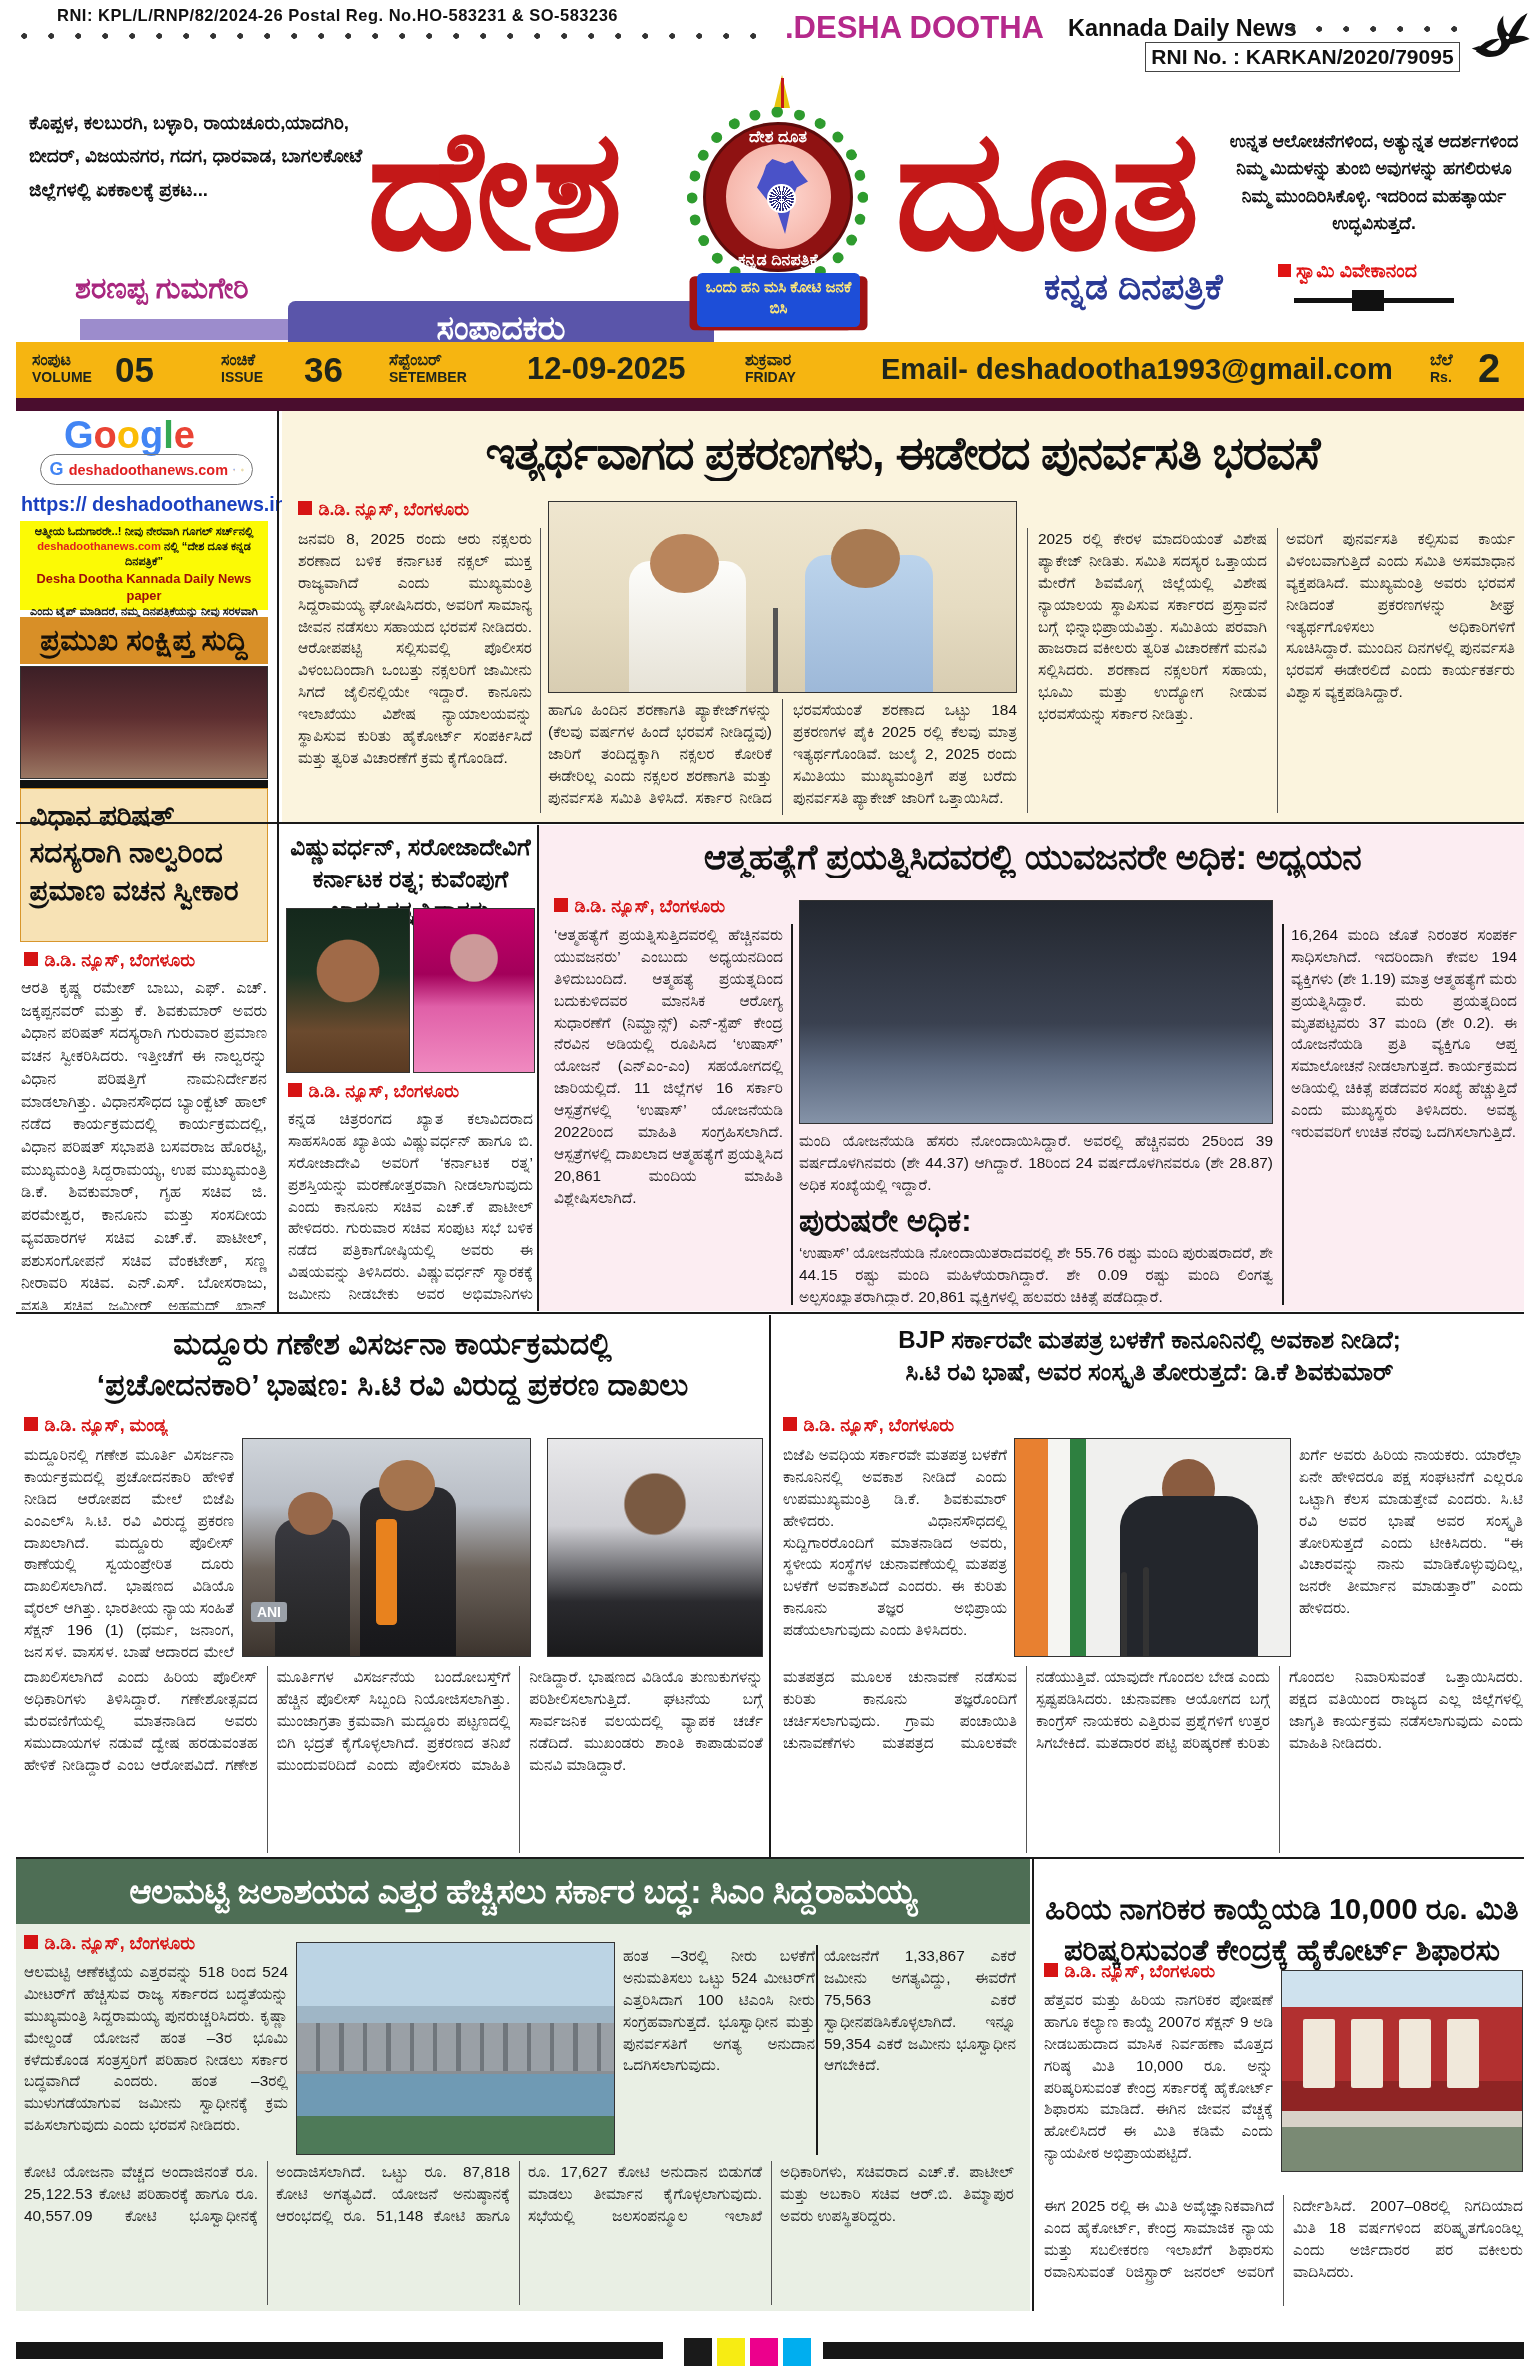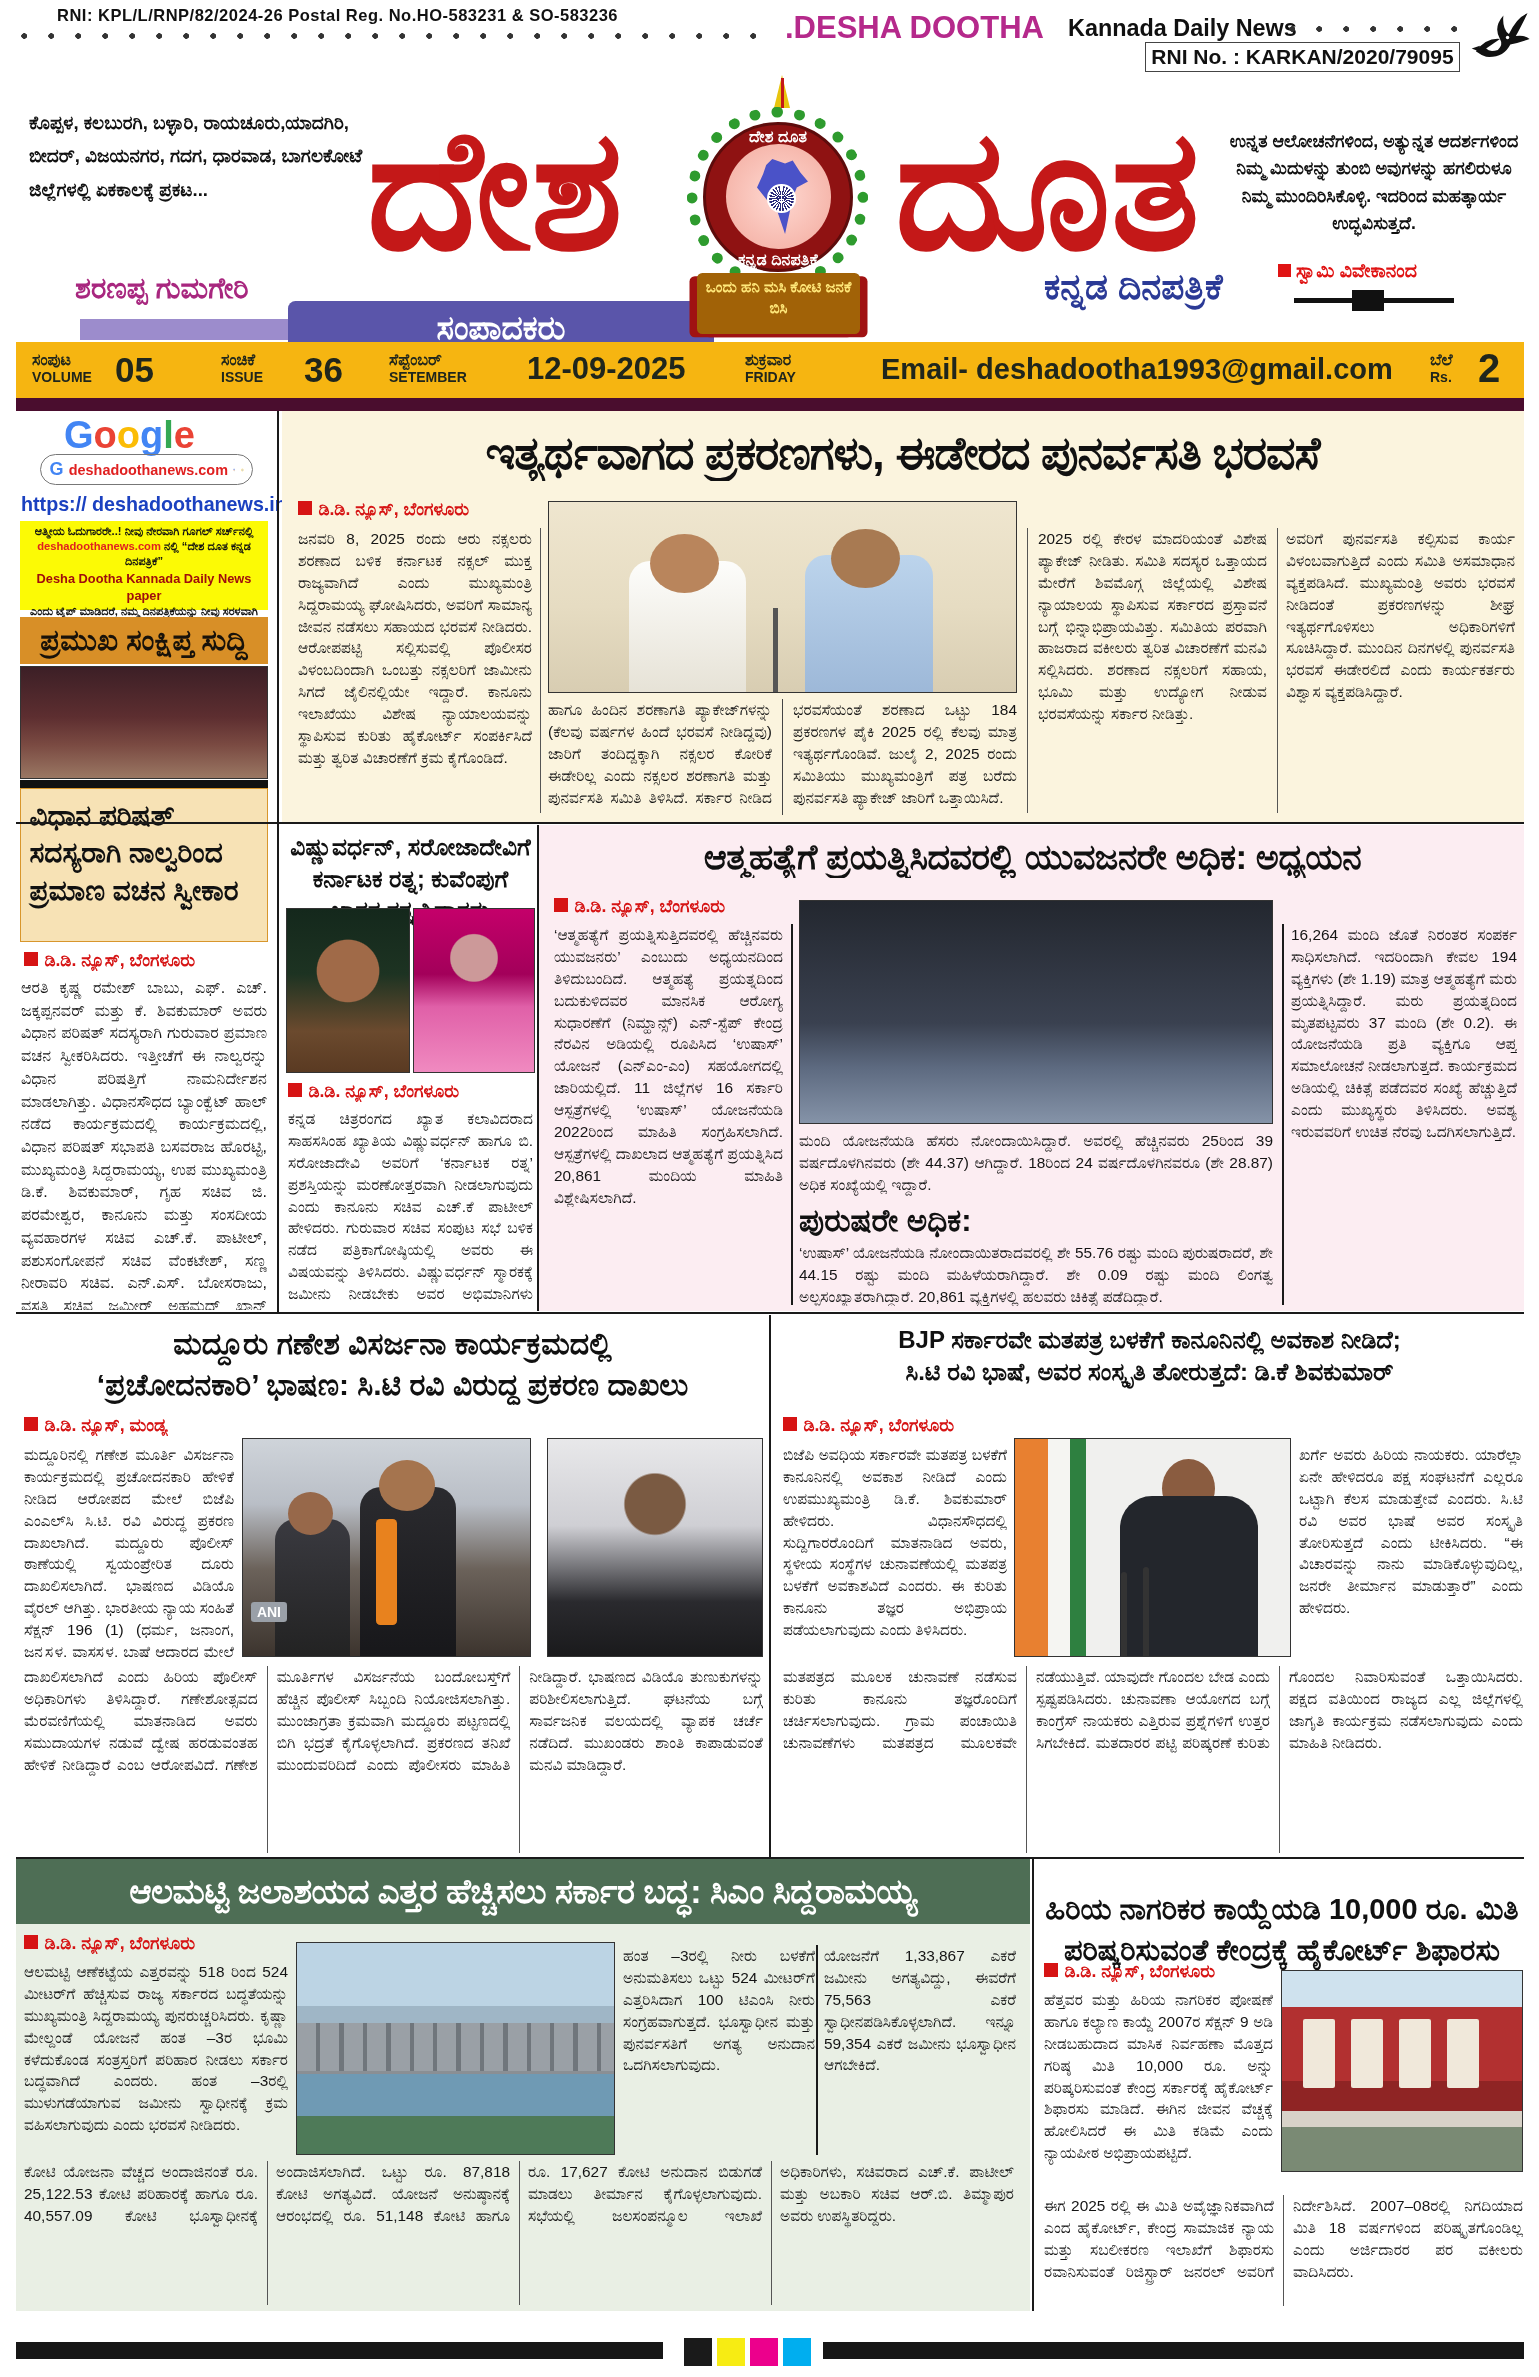--- a/index.html
+++ b/index.html
@@ -32,21 +32,21 @@
         border:3.2px solid #5d0c0c;box-sizing:border-box;}
   #inner{position:absolute;left:44px;top:69px;width:105px;height:105px;border-radius:50%;
          background:radial-gradient(circle,#ffd9d2 0%,#f6b8ad 70%,#eba093 100%);}
   #indiamap{position:absolute;left:75px;top:84px;width:51px;height:75px;background:#4a52c8;
             clip-path:polygon(30% 0,55% 6%,70% 2%,85% 18%,100% 30%,78% 38%,70% 52%,55% 100%,40% 70%,20% 55%,0 38%,12% 20%,18% 8%);}
   #chakra{position:absolute;left:85px;top:109px;width:24.5px;height:24.5px;border-radius:50%;
           background:repeating-conic-gradient(#fff 0 8deg,#2a2a7a 8deg 16deg);border:2.1px solid #fff;}
   .ringtxt{position:absolute;width:150px;left:21px;text-align:center;color:#fff;font-weight:bold;font-size:16px;}
   #nib{position:absolute;left:92px;top:0px;width:0;height:0;border-left:8.5px solid transparent;border-right:8.5px solid transparent;border-bottom:33px solid #e8c50e;}
   #nibline{position:absolute;left:99px;top:3.2px;width:3.2px;height:30px;background:#c41818;}
-  #embribbon{position:absolute;left:15px;top:198px;width:163px;height:61px;background:#a16207;border-radius:5.3px;
+  #embribbon{position:absolute;left:15px;top:198px;width:163px;height:54px;background:#1d4ed8;border-radius:5.3px;
              color:#ffe87a;font-weight:bold;font-size:15px;text-align:center;line-height:1.4;padding-top:3.2px;box-sizing:border-box;
              box-shadow:-7.5px 3.2px 0 #a01212,7.5px 3.2px 0 #a01212;}
   #tagline{left:469px;top:318px;width:586px;font-size:30px;font-weight:bold;color:#1d7a1f;text-align:center;white-space:nowrap;}
   #subtitleblue{left:1044px;top:266px;font-size:36px;font-weight:bold;color:#2b3a96;white-space:nowrap;}
   #rnino{left:1145px;top:42px;font-size:21px;font-weight:bold;border:1.1px solid #444;padding:2.1px 5.3px;white-space:nowrap;}
   #quote{left:1225px;top:128px;width:298px;font-size:17.6px;font-weight:bold;text-align:center;line-height:1.55;}
   #quoteauthor{left:1278px;top:260px;font-size:19px;font-weight:bold;color:#e01414;white-space:nowrap;}
   #quoteauthor .sq{display:inline-block;width:12.8px;height:12.8px;background:#e01414;margin-right:5.3px;}
   #pendiv{left:1294px;top:298px;width:160px;height:5.3px;background:#111;}
   #pendiv2{left:1352px;top:290px;width:32px;height:21px;background:#111;}

